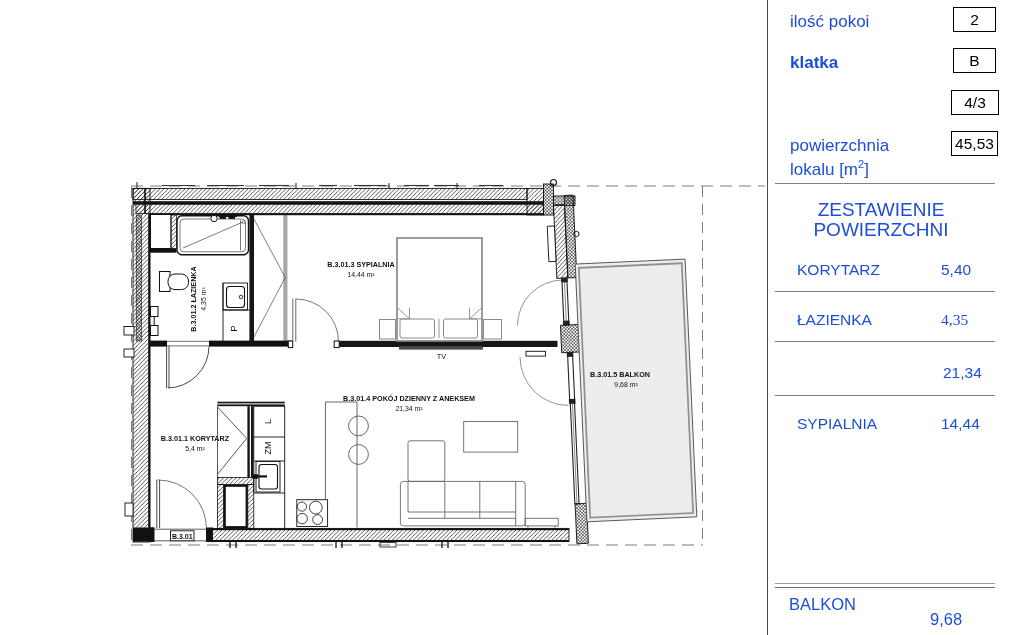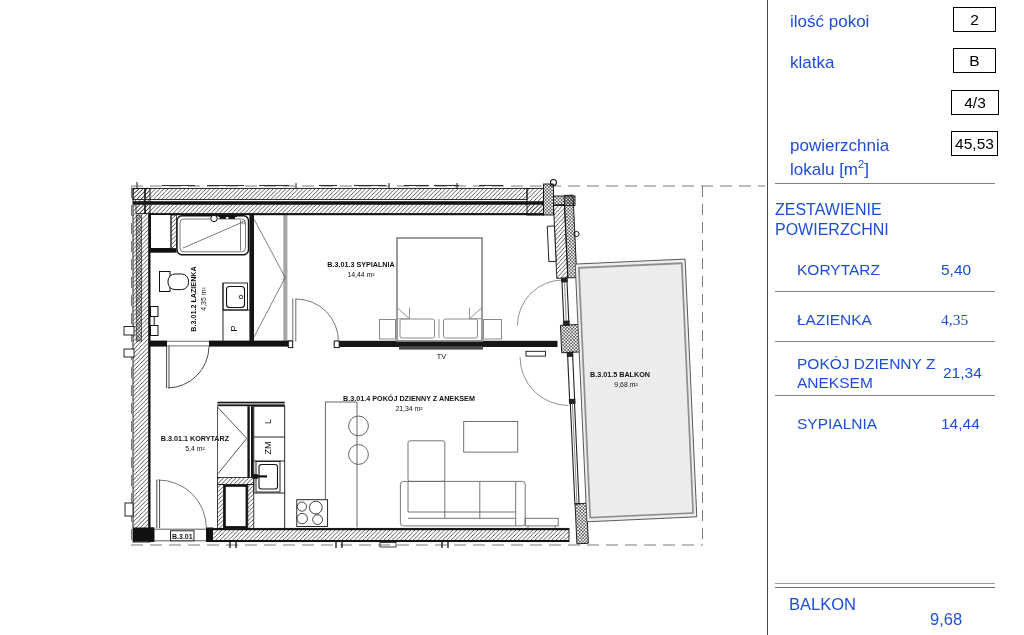--- a/index.html
+++ b/index.html
@@ -345,41 +345,40 @@
 </g>
 
 <rect x="463.7" y="421.5" width="54" height="30.6" fill="none" stroke="#666" stroke-width="0.9"></rect>
 </svg>
 
 <div style="position:absolute;left:766.5px;top:0;width:1.4px;height:635px;background:#4a4a4a;"></div>
 
 <div class="lab" style="left:790px;top:12px;font-size:17px;">ilość pokoi</div>
 <div class="box" style="left:953px;top:7px;width:41px;height:23px;font-size:15.5px;line-height:23px;">2</div>
 
-<div class="lab" style="left:790px;top:53px;font-size:17px;">klatka</div>
+<div class="lab" style="left:790px;top:53px;font-size:17px;font-weight:bold;">klatka</div>
 <div class="box" style="left:953px;top:48px;width:41px;height:23px;font-size:15.5px;line-height:23px;">B</div>
 
 <div class="box" style="left:951px;top:90px;width:46px;height:23px;font-size:15.5px;line-height:23px;">4/3</div>
 
 <div class="lab" style="left:790px;top:136px;font-size:17px;line-height:19px;">powierzchnia<br>lokalu [m<sup style="font-size:11px;">2</sup>]</div>
 <div class="box" style="left:951px;top:131px;width:45px;height:23px;font-size:15.5px;line-height:23px;">45,53</div>
 
 <div class="rule" style="left:775px;top:183px;width:220px;"></div>
 
-<div class="lab" style="left:775px;top:200px;width:212px;text-align:left;font-size:16px;line-height:20px;">ZESTAWIENIE<br>POWIERZCHNI</div>
+<div class="lab" style="left:775px;top:200px;width:212px;text-align:center;font-size:19px;line-height:20px;">ZESTAWIENIE<br>POWIERZCHNI</div>
 
 <div class="lab" style="left:797px;top:261px;font-size:15.5px;">KORYTARZ</div>
 <div class="lab" style="left:941px;top:261px;font-size:15.5px;">5,40</div>
 <div class="rule" style="left:775px;top:291px;width:220px;"></div>
 
 <div class="lab" style="left:797px;top:311px;font-size:15.5px;">ŁAZIENKA</div>
 <div class="lab" style="left:941px;top:311px;font-size:15.5px;font-family:Liberation Serif, serif;">4,35</div>
 <div class="rule" style="left:775px;top:341px;width:220px;"></div>
 
-<div class="lab" style="left:797px;top:355px;width:140px;font-size:15.5px;line-height:18.5px;">POKÓJ DZIENNY Z ANEKSEM</div>
 <div class="lab" style="left:943px;top:364px;font-size:15.5px;">21,34</div>
 <div class="rule" style="left:775px;top:395px;width:220px;"></div>
 
 <div class="lab" style="left:797px;top:415px;font-size:15.5px;">SYPIALNIA</div>
 <div class="lab" style="left:941px;top:415px;font-size:15.5px;">14,44</div>
 
 <div class="rule" style="left:775px;top:583px;width:220px;background:#9a9a9a;"></div>
 <div class="rule" style="left:775px;top:586.5px;width:220px;background:#6f6f6f;"></div>
 
 <div class="lab" style="left:789px;top:595px;font-size:16.5px;">BALKON</div>

